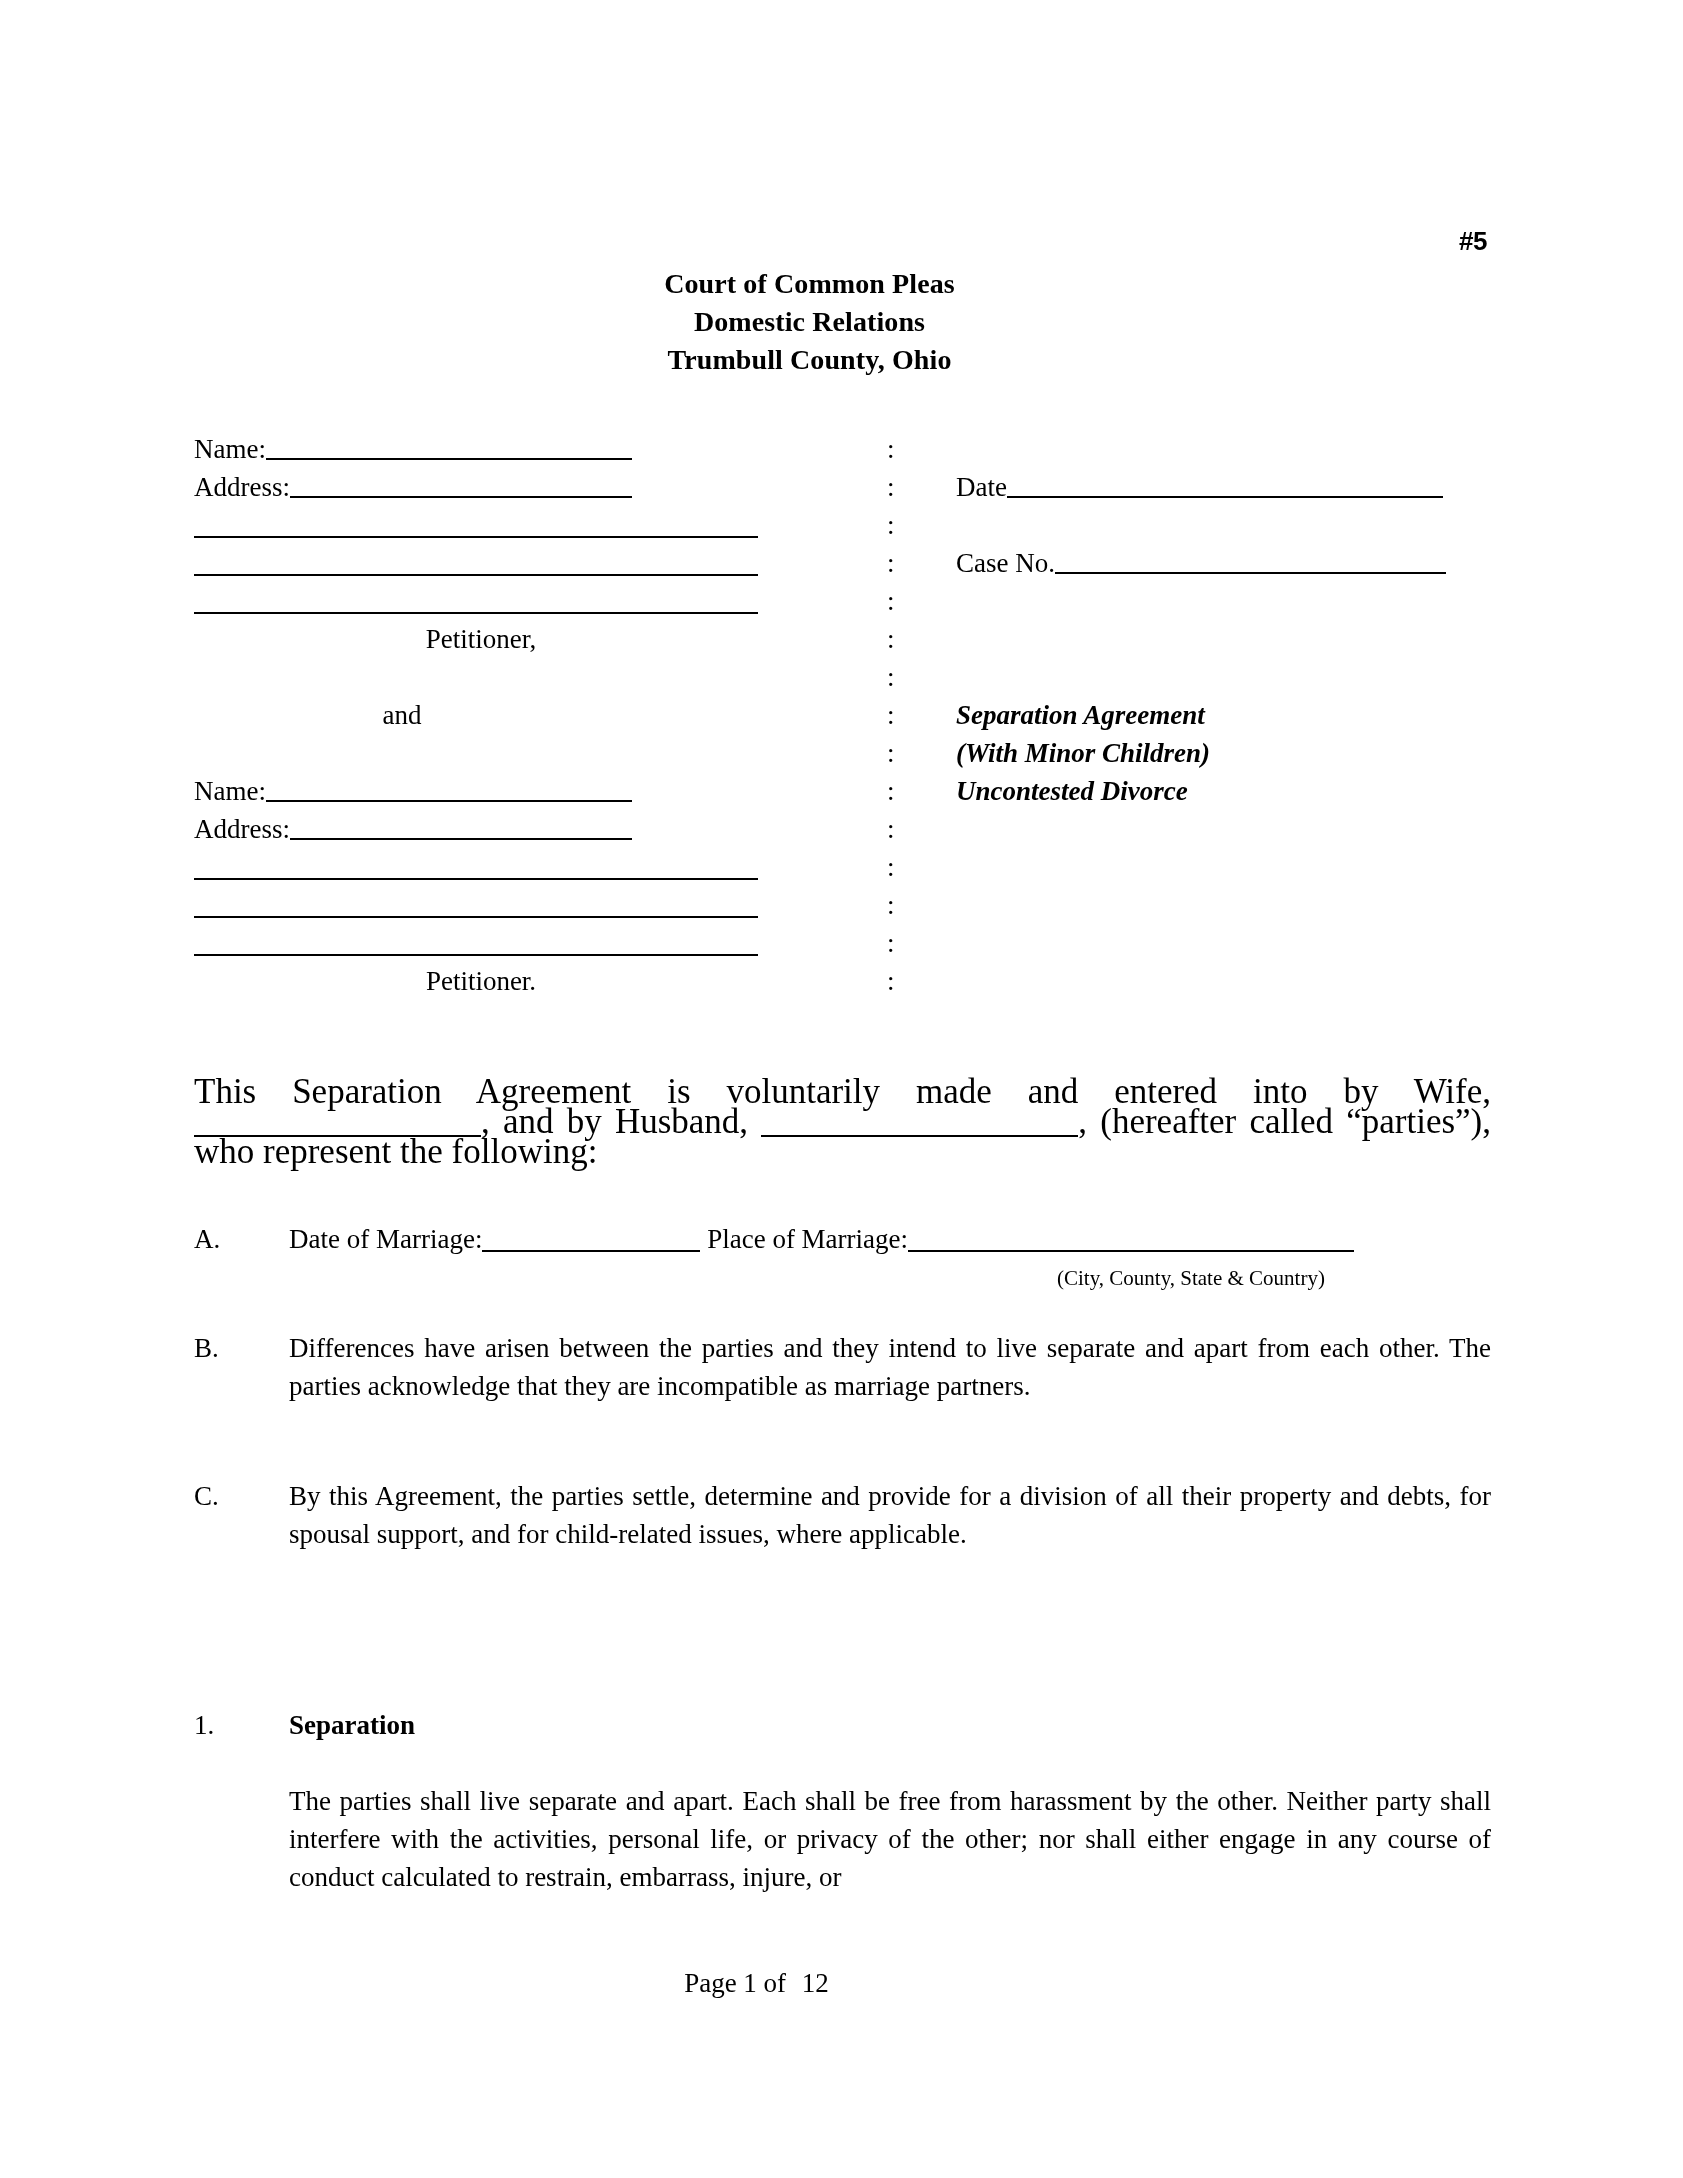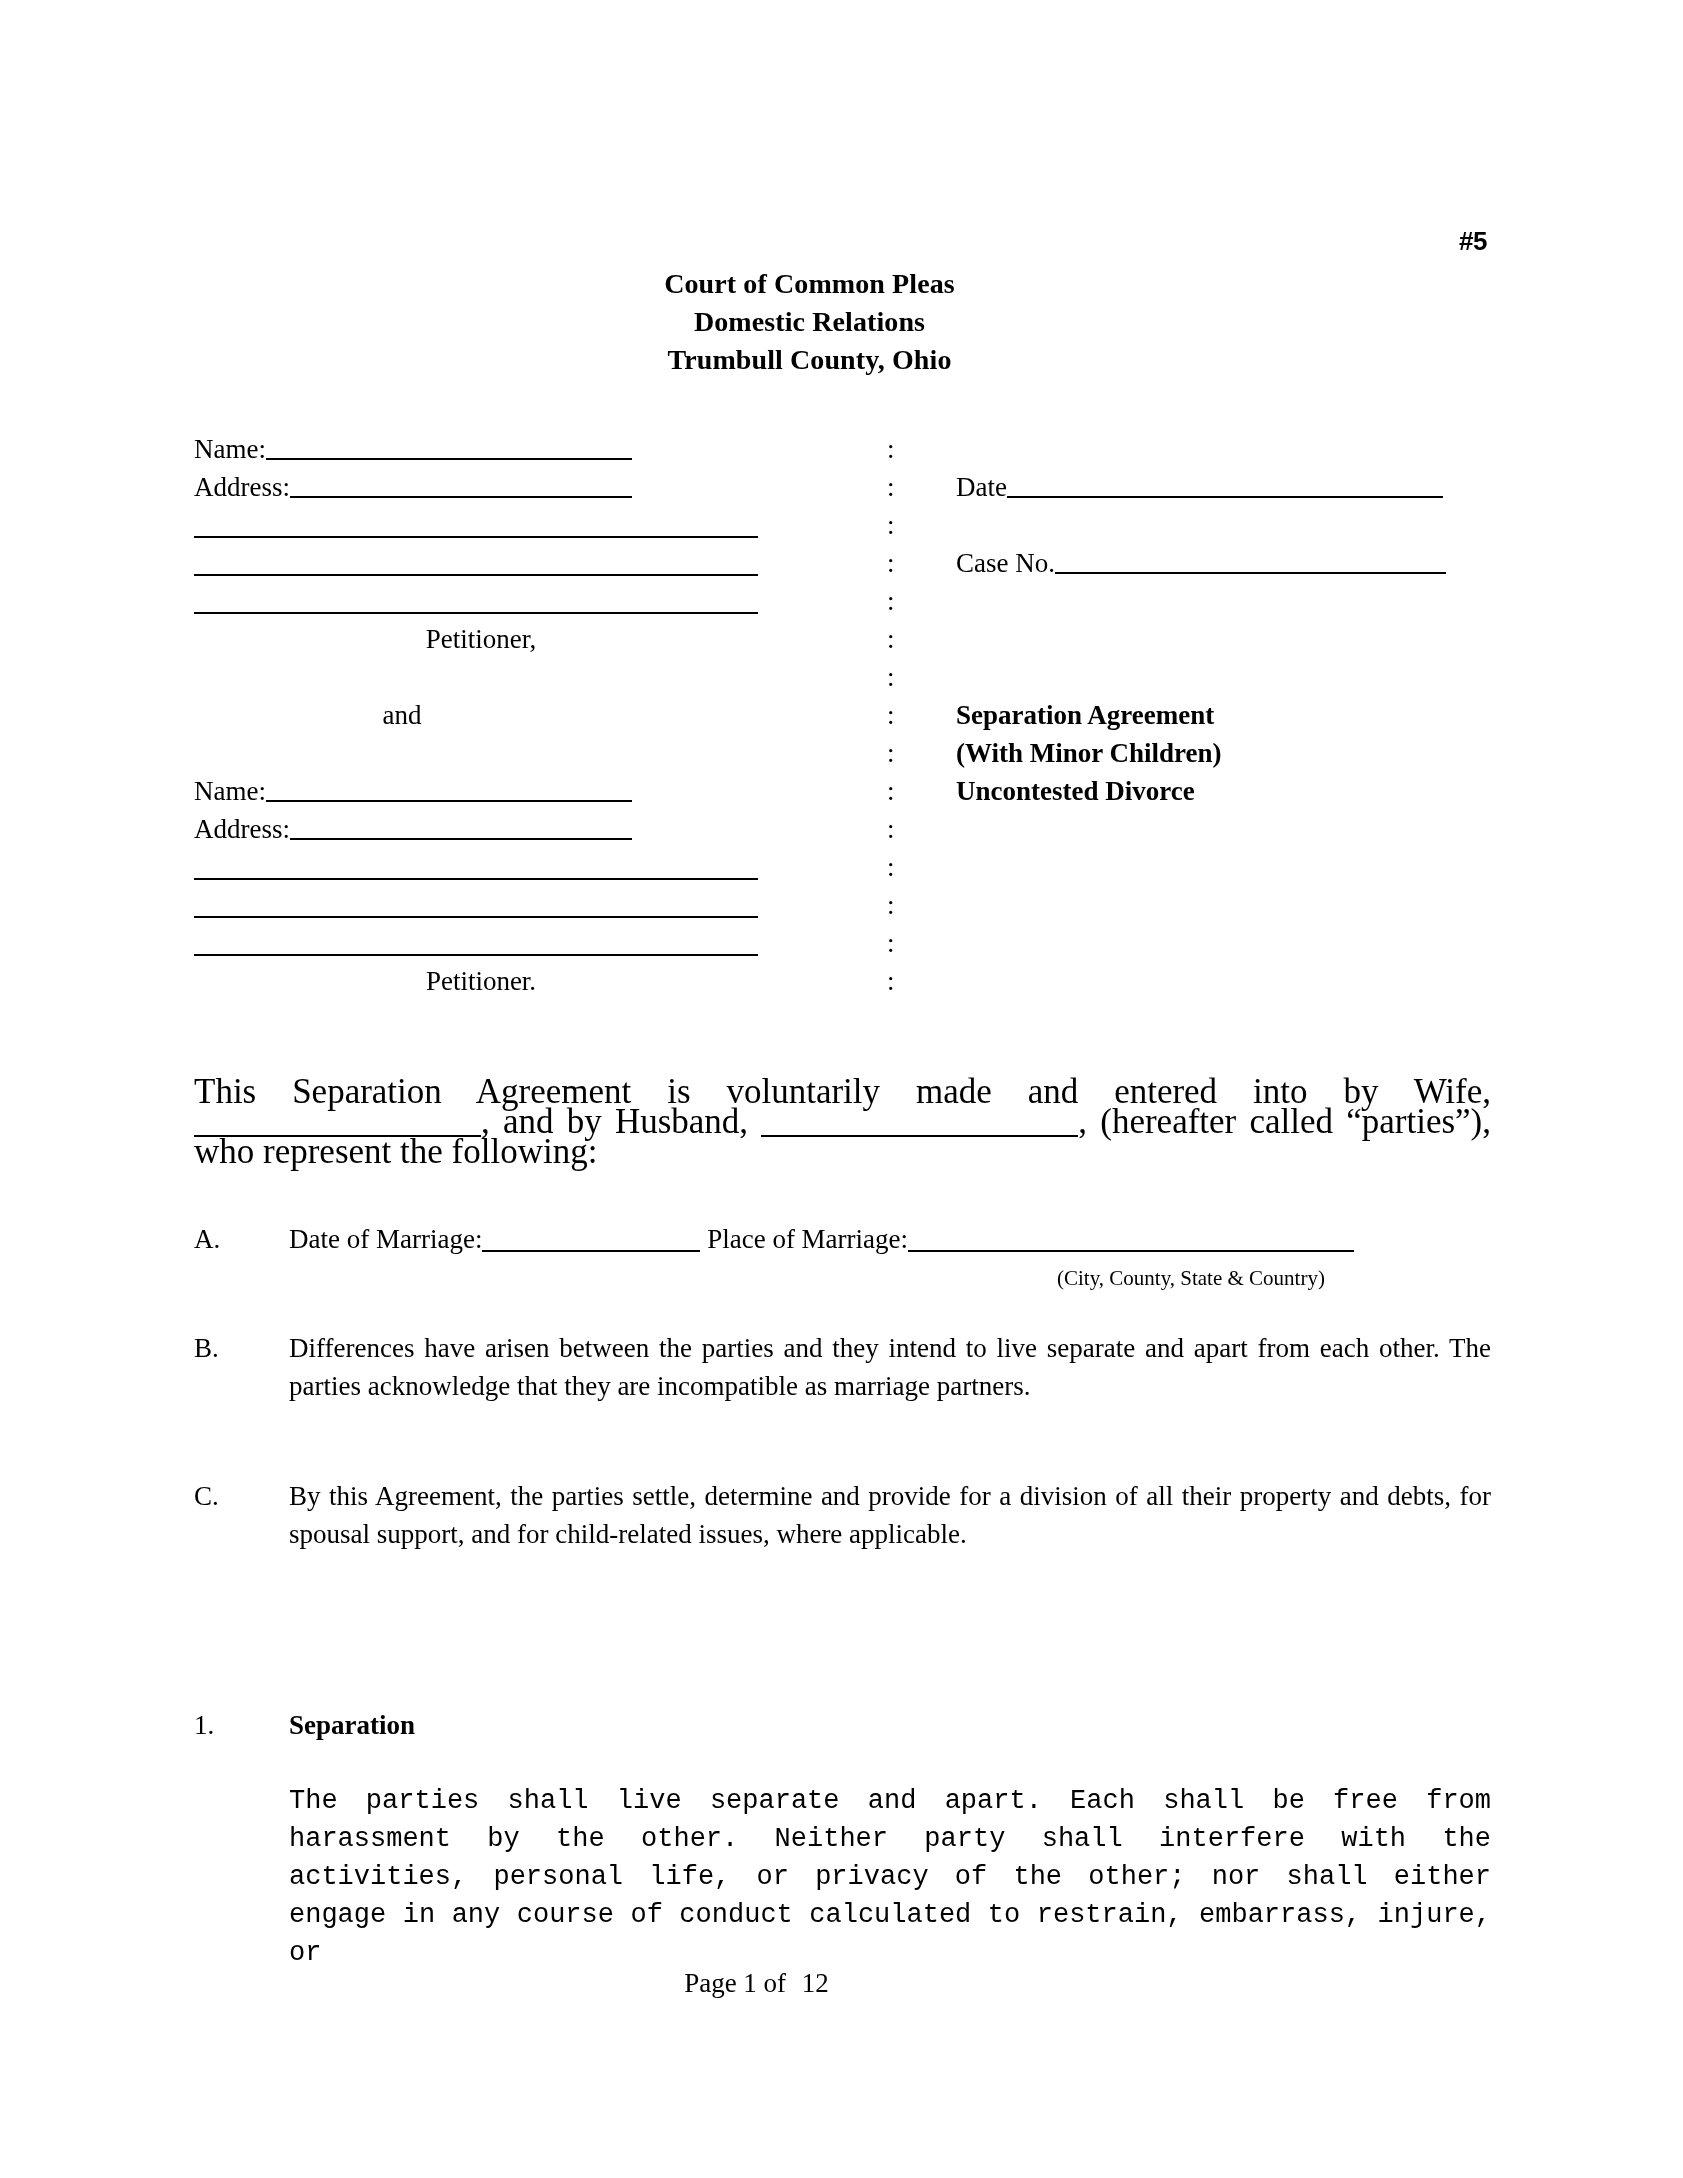--- a/index.html
+++ b/index.html
@@ -87,20 +87,21 @@
   .cap-right {
     position: absolute;
     left: 762px;
     top: 0;
     width: 535px;
     height: 38px;
     white-space: nowrap;
   }
   .cap-right.bold {
     font-weight: bold;
+    font-style: italic;
   }
 
   
   .lbl { display: inline-block; vertical-align: baseline; }
   .rule {
     display: inline-block;
     vertical-align: baseline;
     border-bottom: 2px solid #000;
     height: 26px;
     margin-bottom: -2px;
@@ -333,21 +334,21 @@
     <span class="item-mark">C.</span>
     <div class="item-body">By this Agreement, the parties settle, determine and provide for a division of all their property and debts, for spousal support, and for child-related issues, where applicable.</div>
   </div>
 
 
   <div class="item" style="top:1706px;">
     <span class="item-mark">1.</span>
     <div class="item-body nojust"><b>Separation</b></div>
   </div>
 
-  <div class="item" style="top:1782px;font-family:Liberation Mono, monospace;">
+  <div class="item" style="top:1782px;">
     <div class="item-body">The parties shall live separate and apart.  Each shall be free from harassment by the other.  Neither party shall interfere with the activities, personal life, or privacy of the other; nor shall either engage in any course of conduct calculated to restrain, embarrass, injure, or</div>
   </div>
 
   <div class="footer">
     <span class="footer-inner"><span>Page</span> <span>1</span> <span>of</span><span class="nbsp-gap"></span> <span>12</span></span>
   </div>
 
 </div>
 
 

